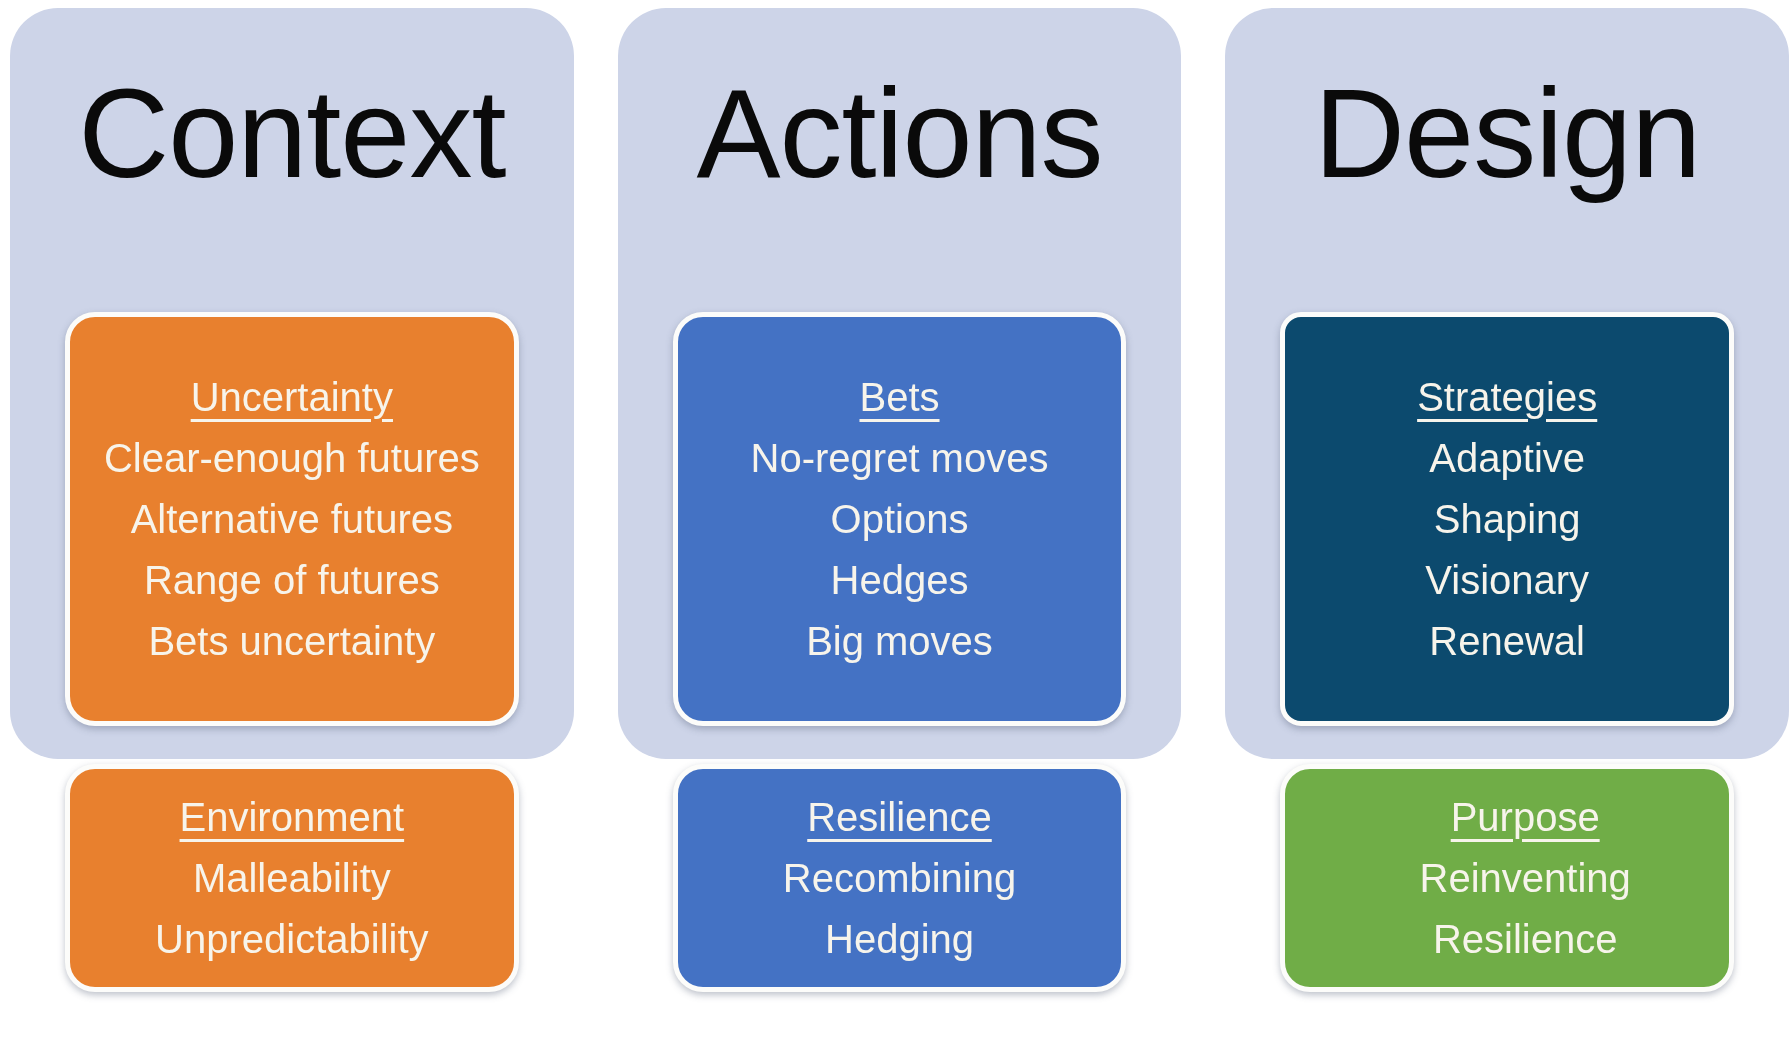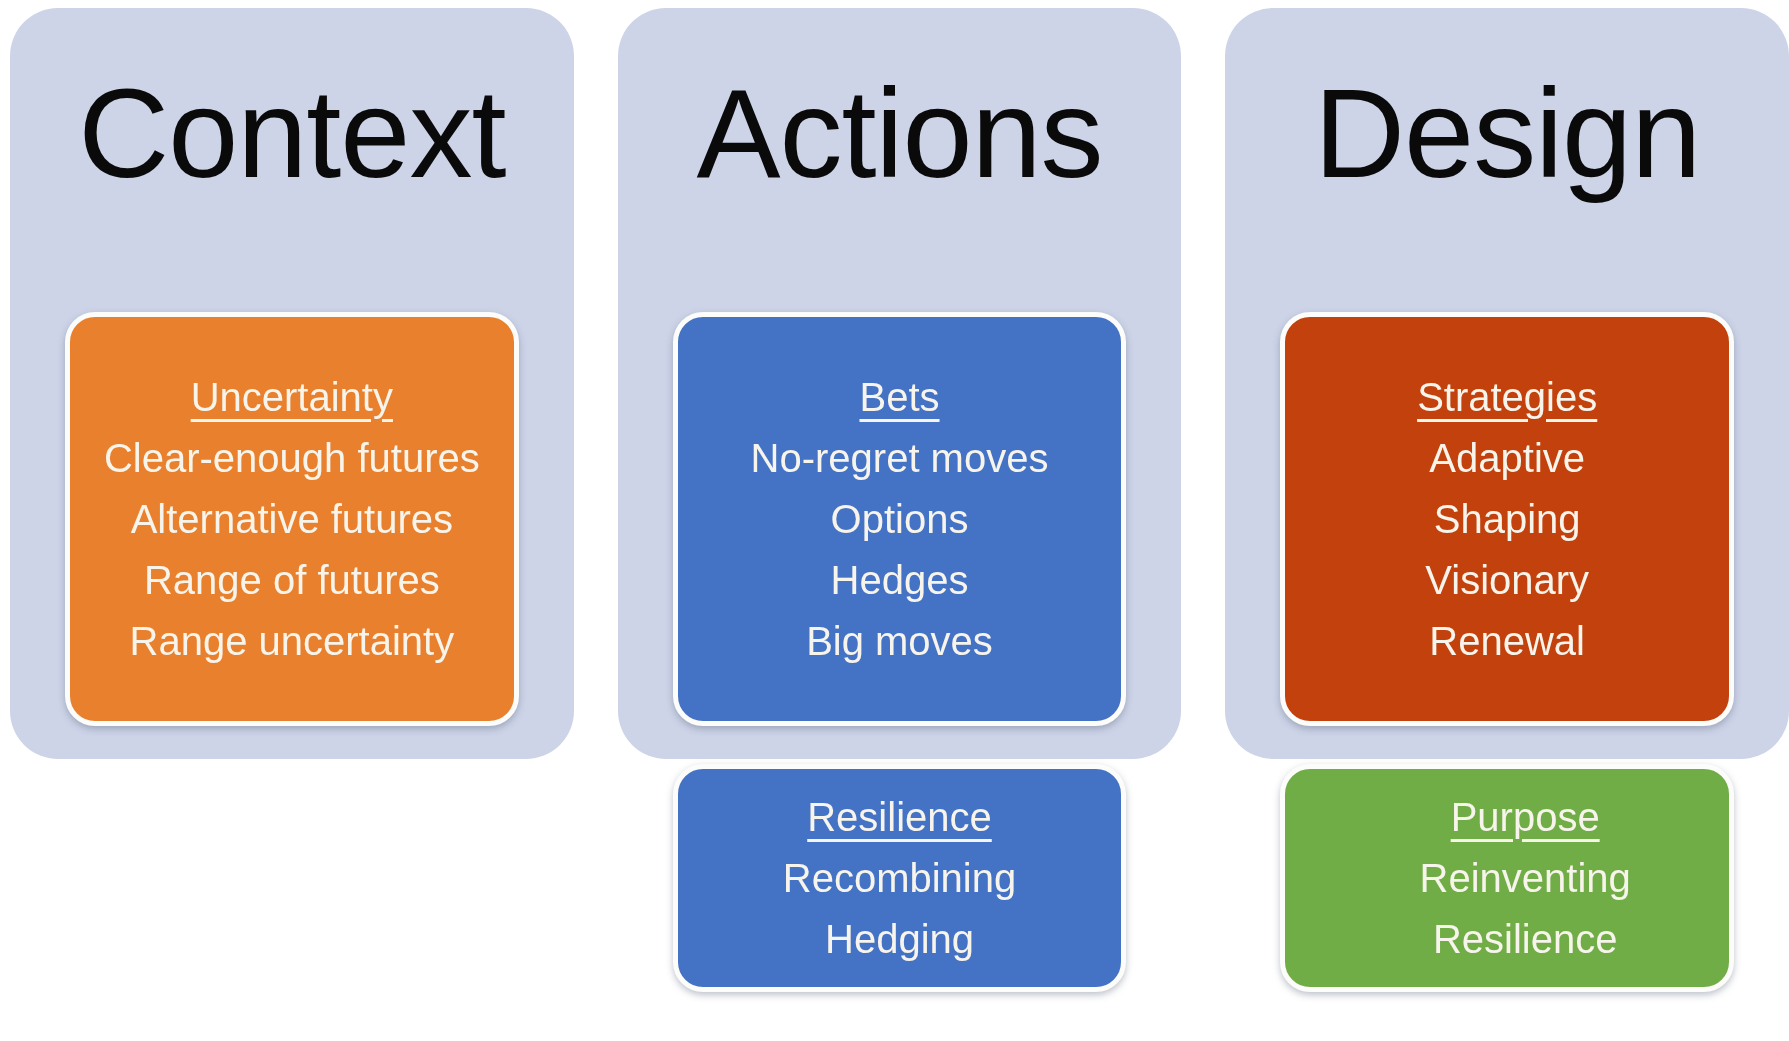--- a/index.html
+++ b/index.html
@@ -64,23 +64,28 @@
 <div class="canvas">
 
   <section class="panel">
     <h1 class="panel-title">Context</h1>
 
     <div class="box box1" style="background-color: rgb(232, 128, 46);">
       <div class="box-heading">Uncertainty</div>
       <div class="box-item">Clear-enough futures</div>
       <div class="box-item">Alternative futures</div>
       <div class="box-item">Range of futures</div>
-      <div class="box-item">Range uncertainty</div>
+      <div class="box-item">Bets uncertainty</div>
     </div>
 
+    <div class="box box2" style="background-color: rgb(232, 128, 46);">
+      <div class="box-heading">Environment</div>
+      <div class="box-item">Malleability</div>
+      <div class="box-item">Unpredictability</div>
+    </div>
   </section>
 
   <section class="panel">
     <h1 class="panel-title">Actions</h1>
 
     <div class="box box1" style="background-color: rgb(68, 114, 196); gap: 20px;">
       <div class="box-heading">Bets</div>
       <div class="box-item">No-regret moves</div>
       <div class="box-item">Options</div>
       <div class="box-item">Hedges</div>
@@ -90,21 +95,21 @@
     <div class="box box2" style="background-color: rgb(68, 114, 196);">
       <div class="box-heading">Resilience</div>
       <div class="box-item">Recombining</div>
       <div class="box-item">Hedging</div>
     </div>
   </section>
 
   <section class="panel">
     <h1 class="panel-title">Design</h1>
 
-    <div class="box box1" style="background-color: #c2410c;">
+    <div class="box box1" style="background-color: #0c4a6e; border-radius: 21px;">
       <div class="box-heading">Strategies</div>
       <div class="box-item">Adaptive</div>
       <div class="box-item">Shaping</div>
       <div class="box-item">Visionary</div>
       <div class="box-item">Renewal</div>
     </div>
 
     <div class="box box2" style="background-color: rgb(112, 173, 71); padding-left: 36px;">
       <div class="box-heading">Purpose</div>
       <div class="box-item">Reinventing</div>

